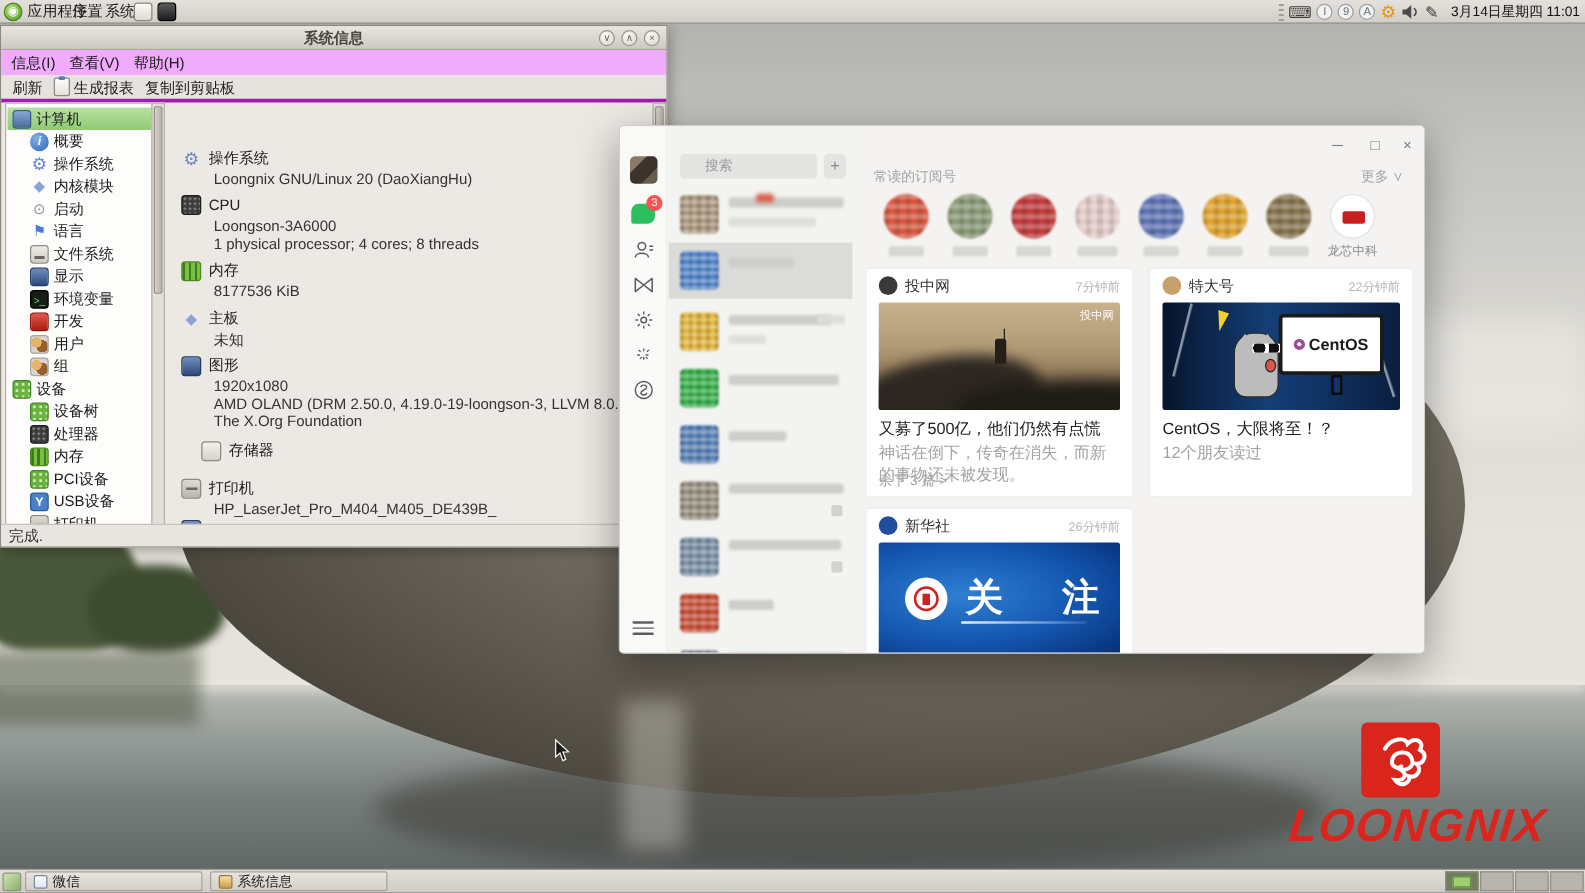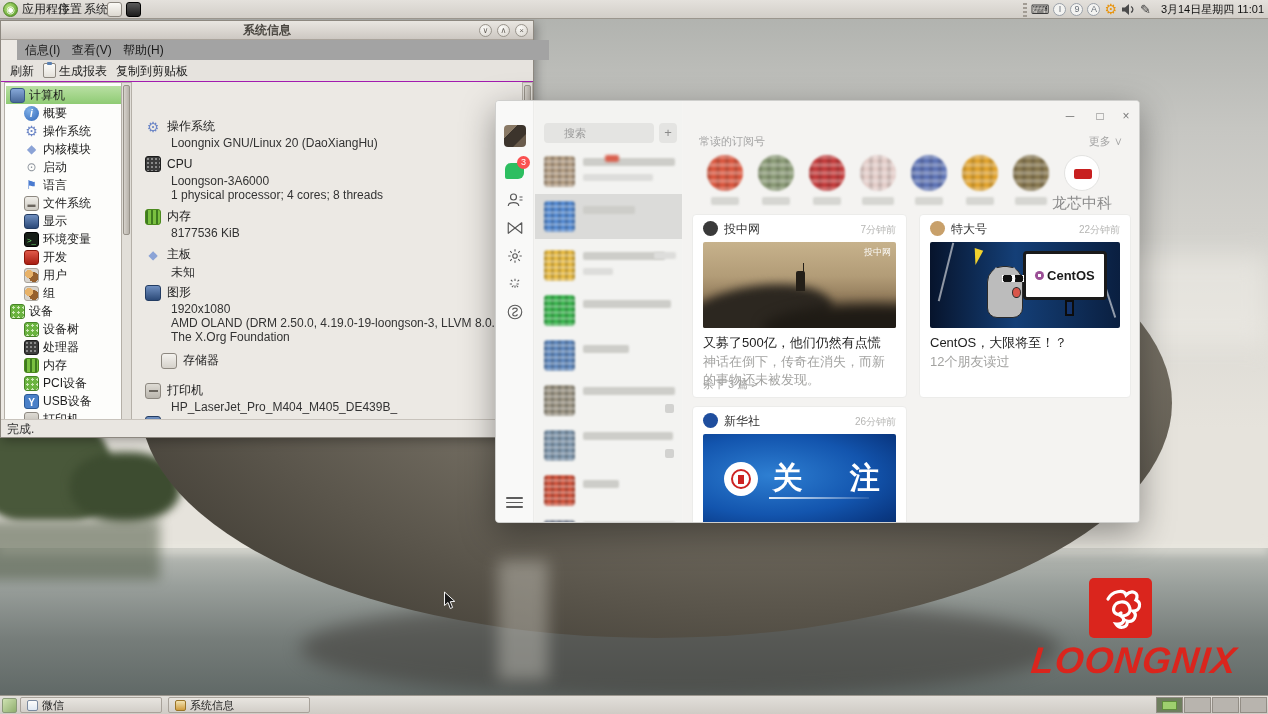--- a/index.html
+++ b/index.html
@@ -35,23 +35,23 @@
   .tray-glyph{font-size:13px;color:#3c3c3c;line-height:19px}
   .tray-circle{width:13px;height:13px;border-radius:50%;border:1px solid #9aa0a8;background:#f3f3f1;color:#697079;font-size:9px;line-height:11px;text-align:center}
   .tray-gear{color:#e8940e;font-size:14px;line-height:19px}
   .clock{font-size:11px;color:#111;margin-left:6px;white-space:nowrap}
 
   
   .siwin{position:absolute;left:0px;top:20px;width:534px;height:418px;background:#ece9e4;border:1px solid #8d8880;box-shadow:2px 3px 10px rgba(0,0,0,.3);z-index:10;font-size:12px;color:#1b1b1b}
   .si-titlebar{position:absolute;left:0;top:0;width:100%;height:19px;background:linear-gradient(180deg,#e9e6e1,#cdc8c2);border-bottom:1px solid #aaa49c}
   .si-title{position:absolute;left:0;right:0;top:0;text-align:center;line-height:19px;font-weight:bold;color:#4a4741;font-size:12px}
   .si-btn{position:absolute;top:3px;width:13px;height:13px;border-radius:50%;border:1px solid #9a958d;background:radial-gradient(circle at 35% 30%,#fbfaf7,#d8d4cd);color:#6a655e;font-size:8px;line-height:11px;text-align:center}
-  .si-menubar{position:absolute;left:16px;top:19px;width:100%;height:20px;background:#a3a3a3;line-height:20px}
+  .si-menubar{position:absolute;left:0;top:19px;width:100%;height:20px;background:#f0abfc;line-height:20px}
   .si-menubar span{margin-left:8px}
-  .si-toolbar{position:absolute;left:0;top:39px;width:100%;height:22px;background:#e6e3de;border-bottom:1px solid #a21caf;line-height:22px;display:flex;align-items:center}
+  .si-toolbar{position:absolute;left:0;top:39px;width:100%;height:22px;background:#e6e3de;border-bottom:3px solid #a21caf;line-height:22px;display:flex;align-items:center}
   .si-tool{margin-left:9px;display:flex;align-items:center;gap:3px}
   .clip-ic{width:13px;height:15px;background:linear-gradient(#fdfdfb,#e4e1da);border:1px solid #8d8880;border-radius:2px;position:relative}
   .clip-ic::after{content:"";position:absolute;left:3px;top:-2px;width:5px;height:3px;background:#5a80b0;border-radius:1px}
   .si-side{position:absolute;left:3px;top:61px;width:128px;height:339px;background:#fdfdfb;border:1px solid #b5b0a8;overflow:hidden}
   .si-row{position:absolute;left:1px;width:115px;height:18px;line-height:18px;display:flex;align-items:center;gap:4px;padding-left:4px;white-space:nowrap}
   .si-row.sub{padding-left:18px}
   .si-row.hdr{background:linear-gradient(180deg,#b9e0a3,#8fcb74);font-weight:normal}
   .si-vscroll{position:absolute;top:61px;width:11px;height:339px;background:#e2dfd9;border:1px solid #b5b0a8}
   .si-vscroll .thumb{position:absolute;left:1px;width:7px;background:linear-gradient(90deg,#d6d2cb,#b6b1a9);border:1px solid #979289;border-radius:2px}
   .si-content{position:absolute;left:136px;top:61px;width:386px;height:339px;overflow:hidden}
@@ -109,21 +109,21 @@
   .wx-main{position:absolute;left:187px;top:0;width:458px;height:100%;background:#f4f3f1}
   .wx-ctl{position:absolute;top:6px;width:22px;height:18px;text-align:center;line-height:18px;color:#7a7a7a;font-size:12px}
   .wx-subhdr{position:absolute;left:16px;top:33px;font-size:11px;color:#a3a3a3}
   .wx-more{position:absolute;right:18px;top:33px;font-size:11px;color:#a3a3a3}
   .subav{position:absolute;top:54px;width:36px;height:36px;border-radius:50%;filter:blur(1px)}
   .subav::after{content:"";position:absolute;inset:0;border-radius:50%;background:repeating-linear-gradient(0deg,rgba(255,255,255,.25) 0 4px,transparent 4px 8px),repeating-linear-gradient(90deg,rgba(0,0,0,.12) 0 4px,transparent 4px 9px)}
   .subav.clear{filter:none;border:1px solid #e3e3e1;background:#fff}
   .subav.clear::after{background:none}
   .sublogo{position:absolute;left:9px;top:13px;width:18px;height:10px;border-radius:2px;color:#fff;font-size:5px;line-height:10px;text-align:center;overflow:hidden}
   .subname-bar{position:absolute;top:96px;height:8px;border-radius:2px;background:#d6d6d2;filter:blur(1px)}
-  .subname{position:absolute;top:93px;width:60px;text-align:center;font-size:15px;color:#8a8a8a}
+  .subname{position:absolute;top:93px;width:60px;text-align:center;font-size:10px;color:#8a8a8a}
 
   .card{position:absolute;background:#fff;border:1px solid #ececea;border-radius:4px;overflow:hidden}
   .card-hdr{position:absolute;left:0;top:0;right:0;height:26px}
   .card-logo{position:absolute;left:10px;top:6px;width:15px;height:15px;border-radius:50%}
   .card-src{position:absolute;left:31px;top:6px;font-size:12px;color:#333}
   .card-time{position:absolute;right:10px;top:8px;font-size:10px;color:#b5b5b3}
   .card-img{position:absolute;left:10px;top:27px;right:10px;height:86px;border-radius:2px;overflow:hidden}
   .card-title{position:absolute;left:10px;top:119px;right:10px;font-size:13px;color:#1d1d1d}
   .card-desc{position:absolute;left:10px;top:138px;right:10px;font-size:13px;color:#a3a3a1}
   .card-foot{position:absolute;left:10px;top:162px;font-size:11px;color:#a3a3a1}

